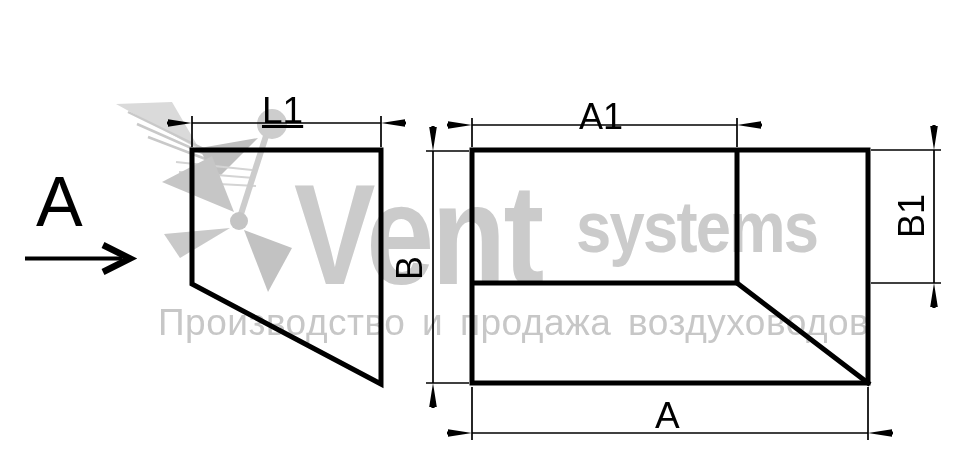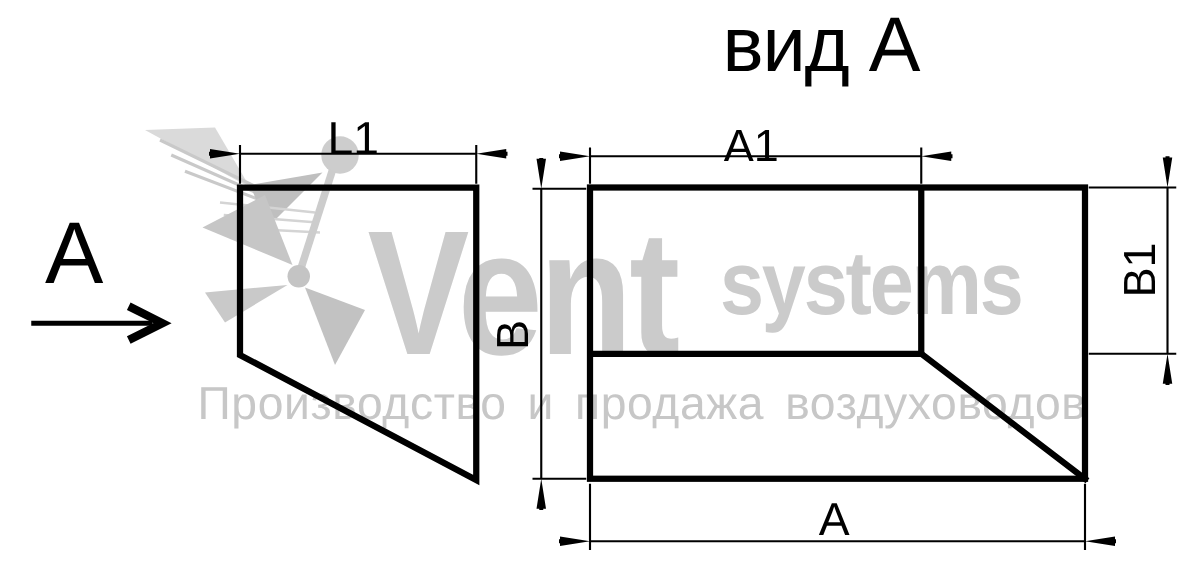--- a/index.html
+++ b/index.html
@@ -18,21 +18,21 @@
     left:576px;top:191px;font-size:72px;font-weight:bold;color:#cbcbcb;
     letter-spacing:-2px;transform:scaleX(0.88);transform-origin:left top;
   }
   .wm-tagline{
     left:158px;top:304px;font-size:37px;color:#c7c7c7;word-spacing:6px;letter-spacing:0.5px;
   }
   
   .lbl{position:absolute;color:#000;line-height:1;white-space:nowrap;}
   .lbl-title{left:578px;top:6px;font-size:62px;letter-spacing:-1px;}
   .lbl-big-a{left:36px;top:167px;font-size:70px;}
-  .lbl-l1{left:262px;top:92px;font-size:37px;}
+  .lbl-l1{left:262px;top:92px;font-size:37px;text-decoration:underline;}
   .lbl-a1{left:579px;top:99px;font-size:36px;}
   .lbl-a{left:655px;top:397px;font-size:37px;}
   .lbl-b{left:410px;top:268px;font-size:36px;transform:translate(-50%,-50%) rotate(-90deg);}
   .lbl-b1{left:912px;top:216px;font-size:36px;transform:translate(-50%,-50%) rotate(-90deg);}
 </style>
 </head>
 <body>
 
 <div class="canvas">
 
@@ -108,20 +108,19 @@
       <line x1="934" y1="150" x2="934" y2="283" marker-start="url(#arr)" marker-end="url(#arr)"></line>
     </g>
 
     <g stroke="#000" stroke-width="1.7">
       <line x1="472" y1="387" x2="472" y2="440"></line>
       <line x1="868" y1="387" x2="868" y2="440"></line>
       <line x1="472" y1="433" x2="868" y2="433" marker-start="url(#arr)" marker-end="url(#arr)"></line>
     </g>
   </svg>
 
-  <div class="lbl lbl-title">вид А</div>
   <div class="lbl lbl-big-a">А</div>
   <div class="lbl lbl-l1">L1</div>
   <div class="lbl lbl-a1">A1</div>
   <div class="lbl lbl-b">В</div>
   <div class="lbl lbl-b1">B1</div>
   <div class="lbl lbl-a">А</div>
 </div>
 
 </body></html>

